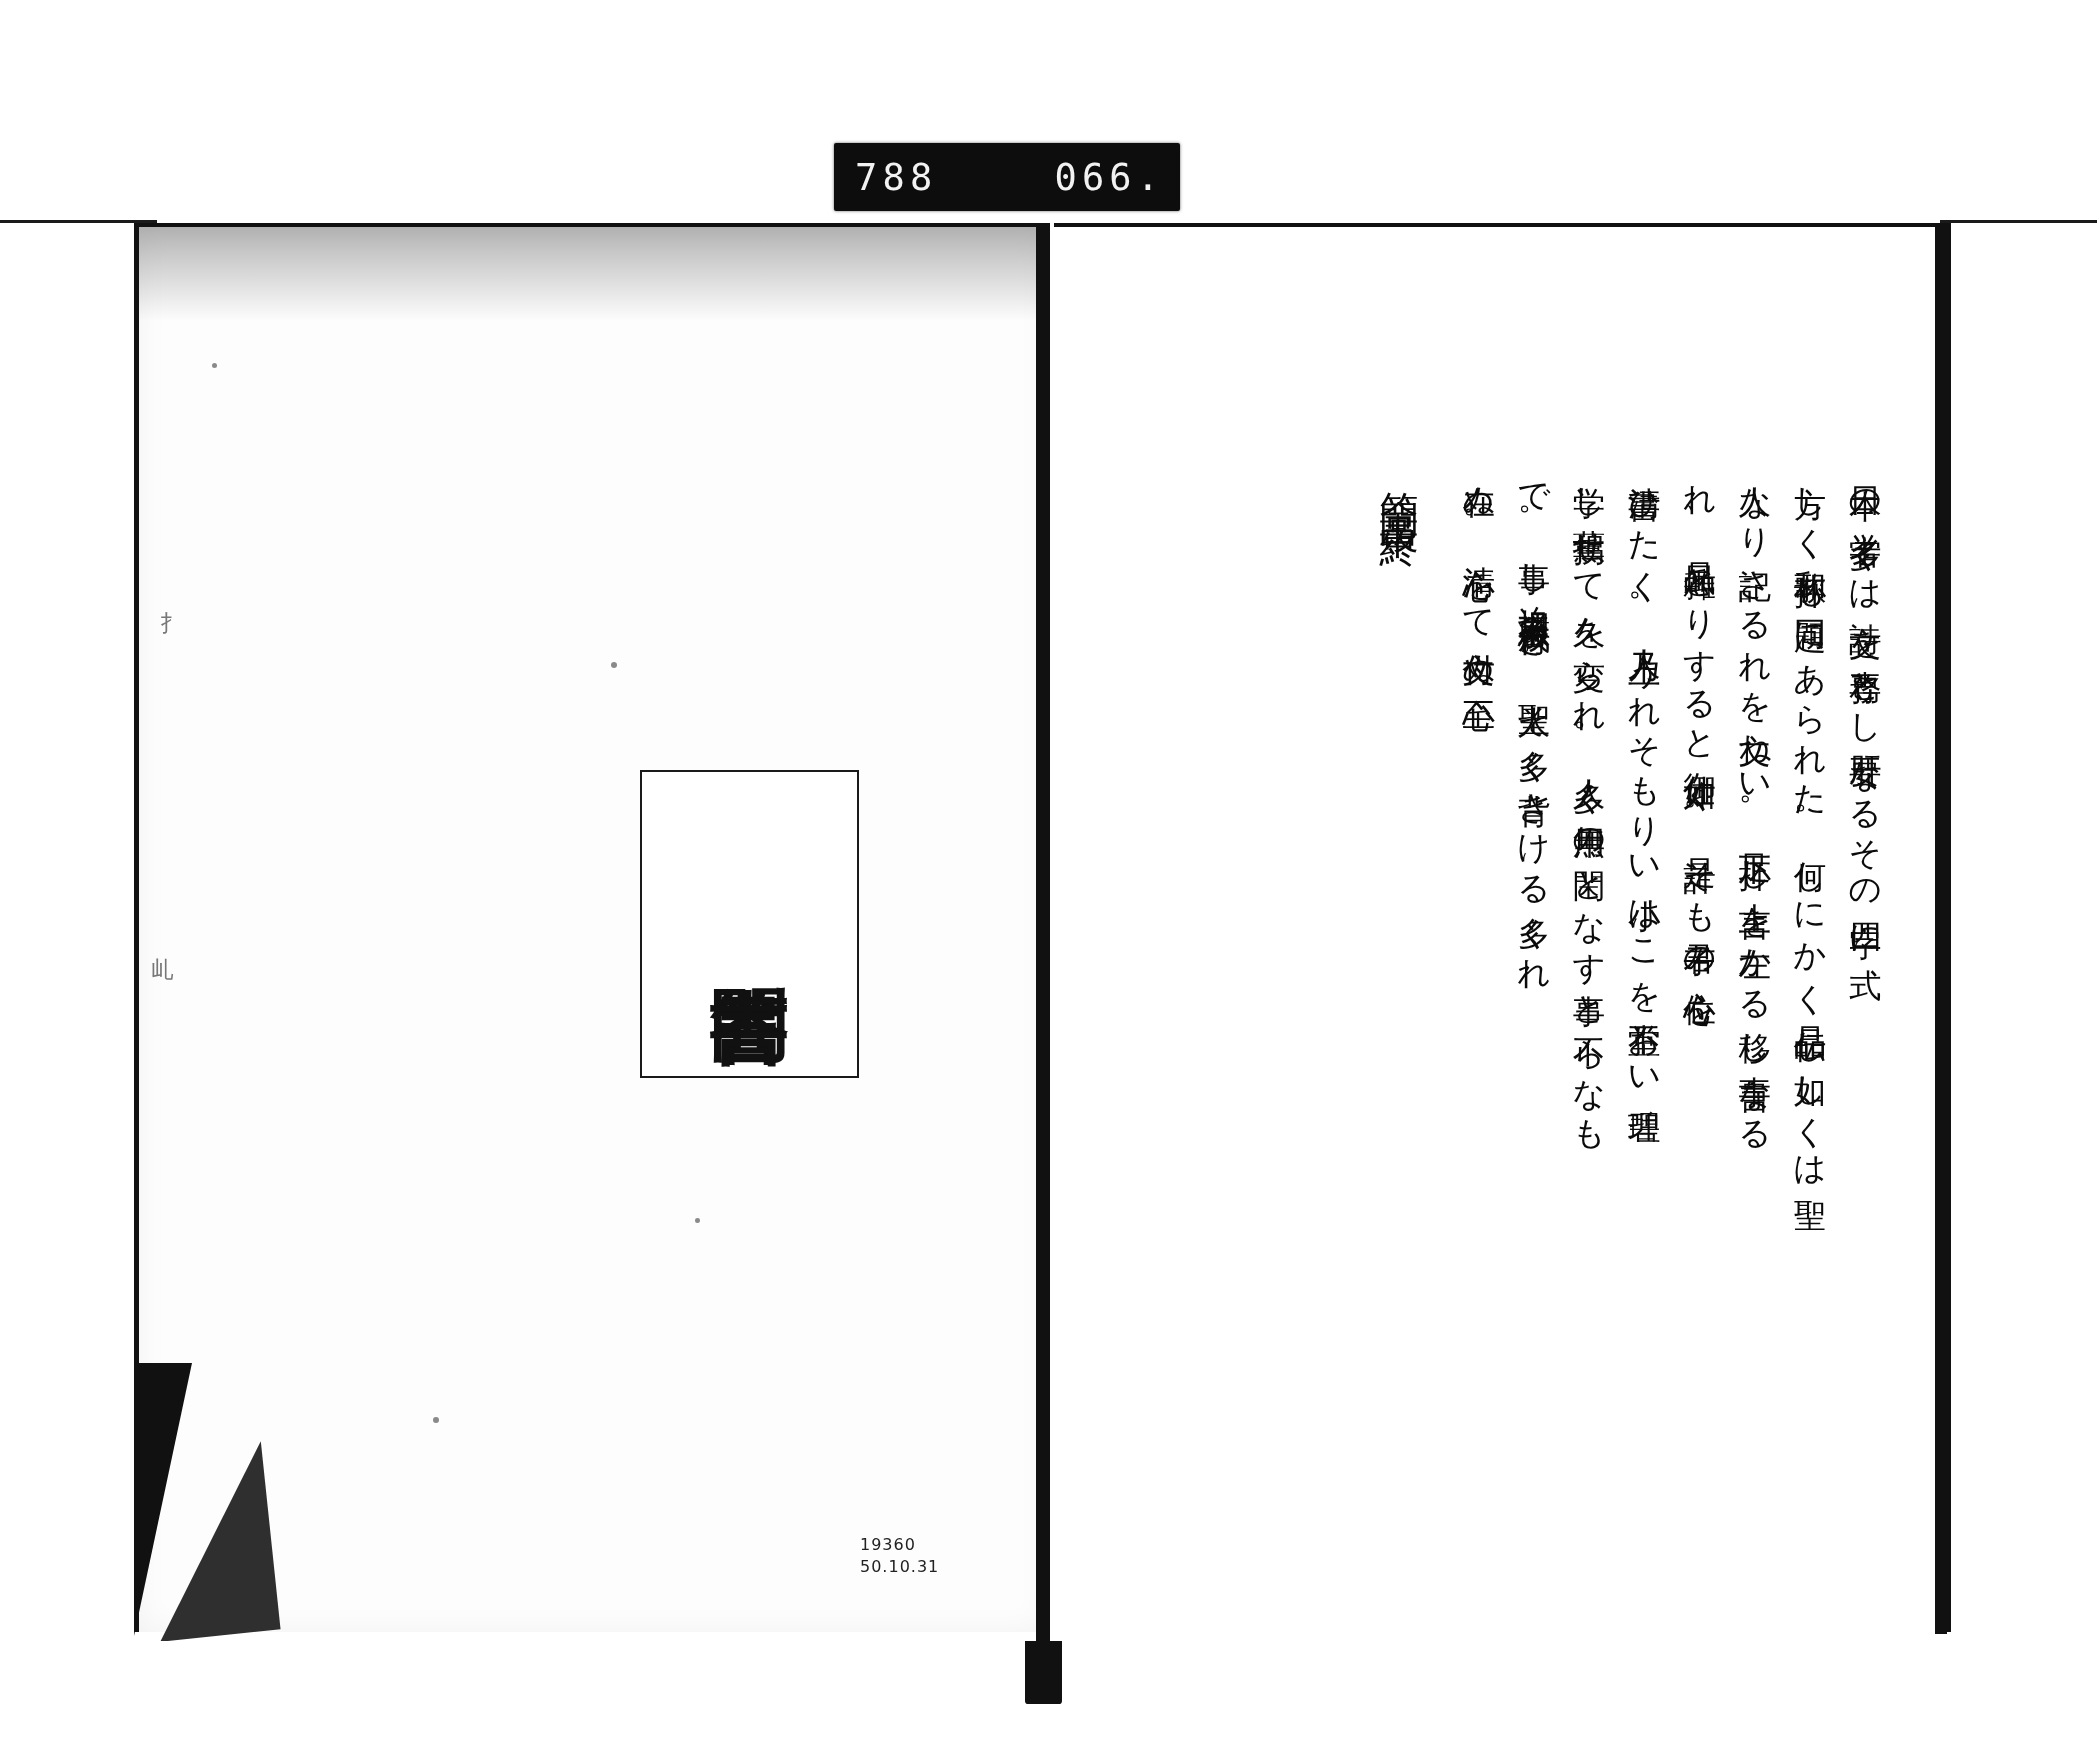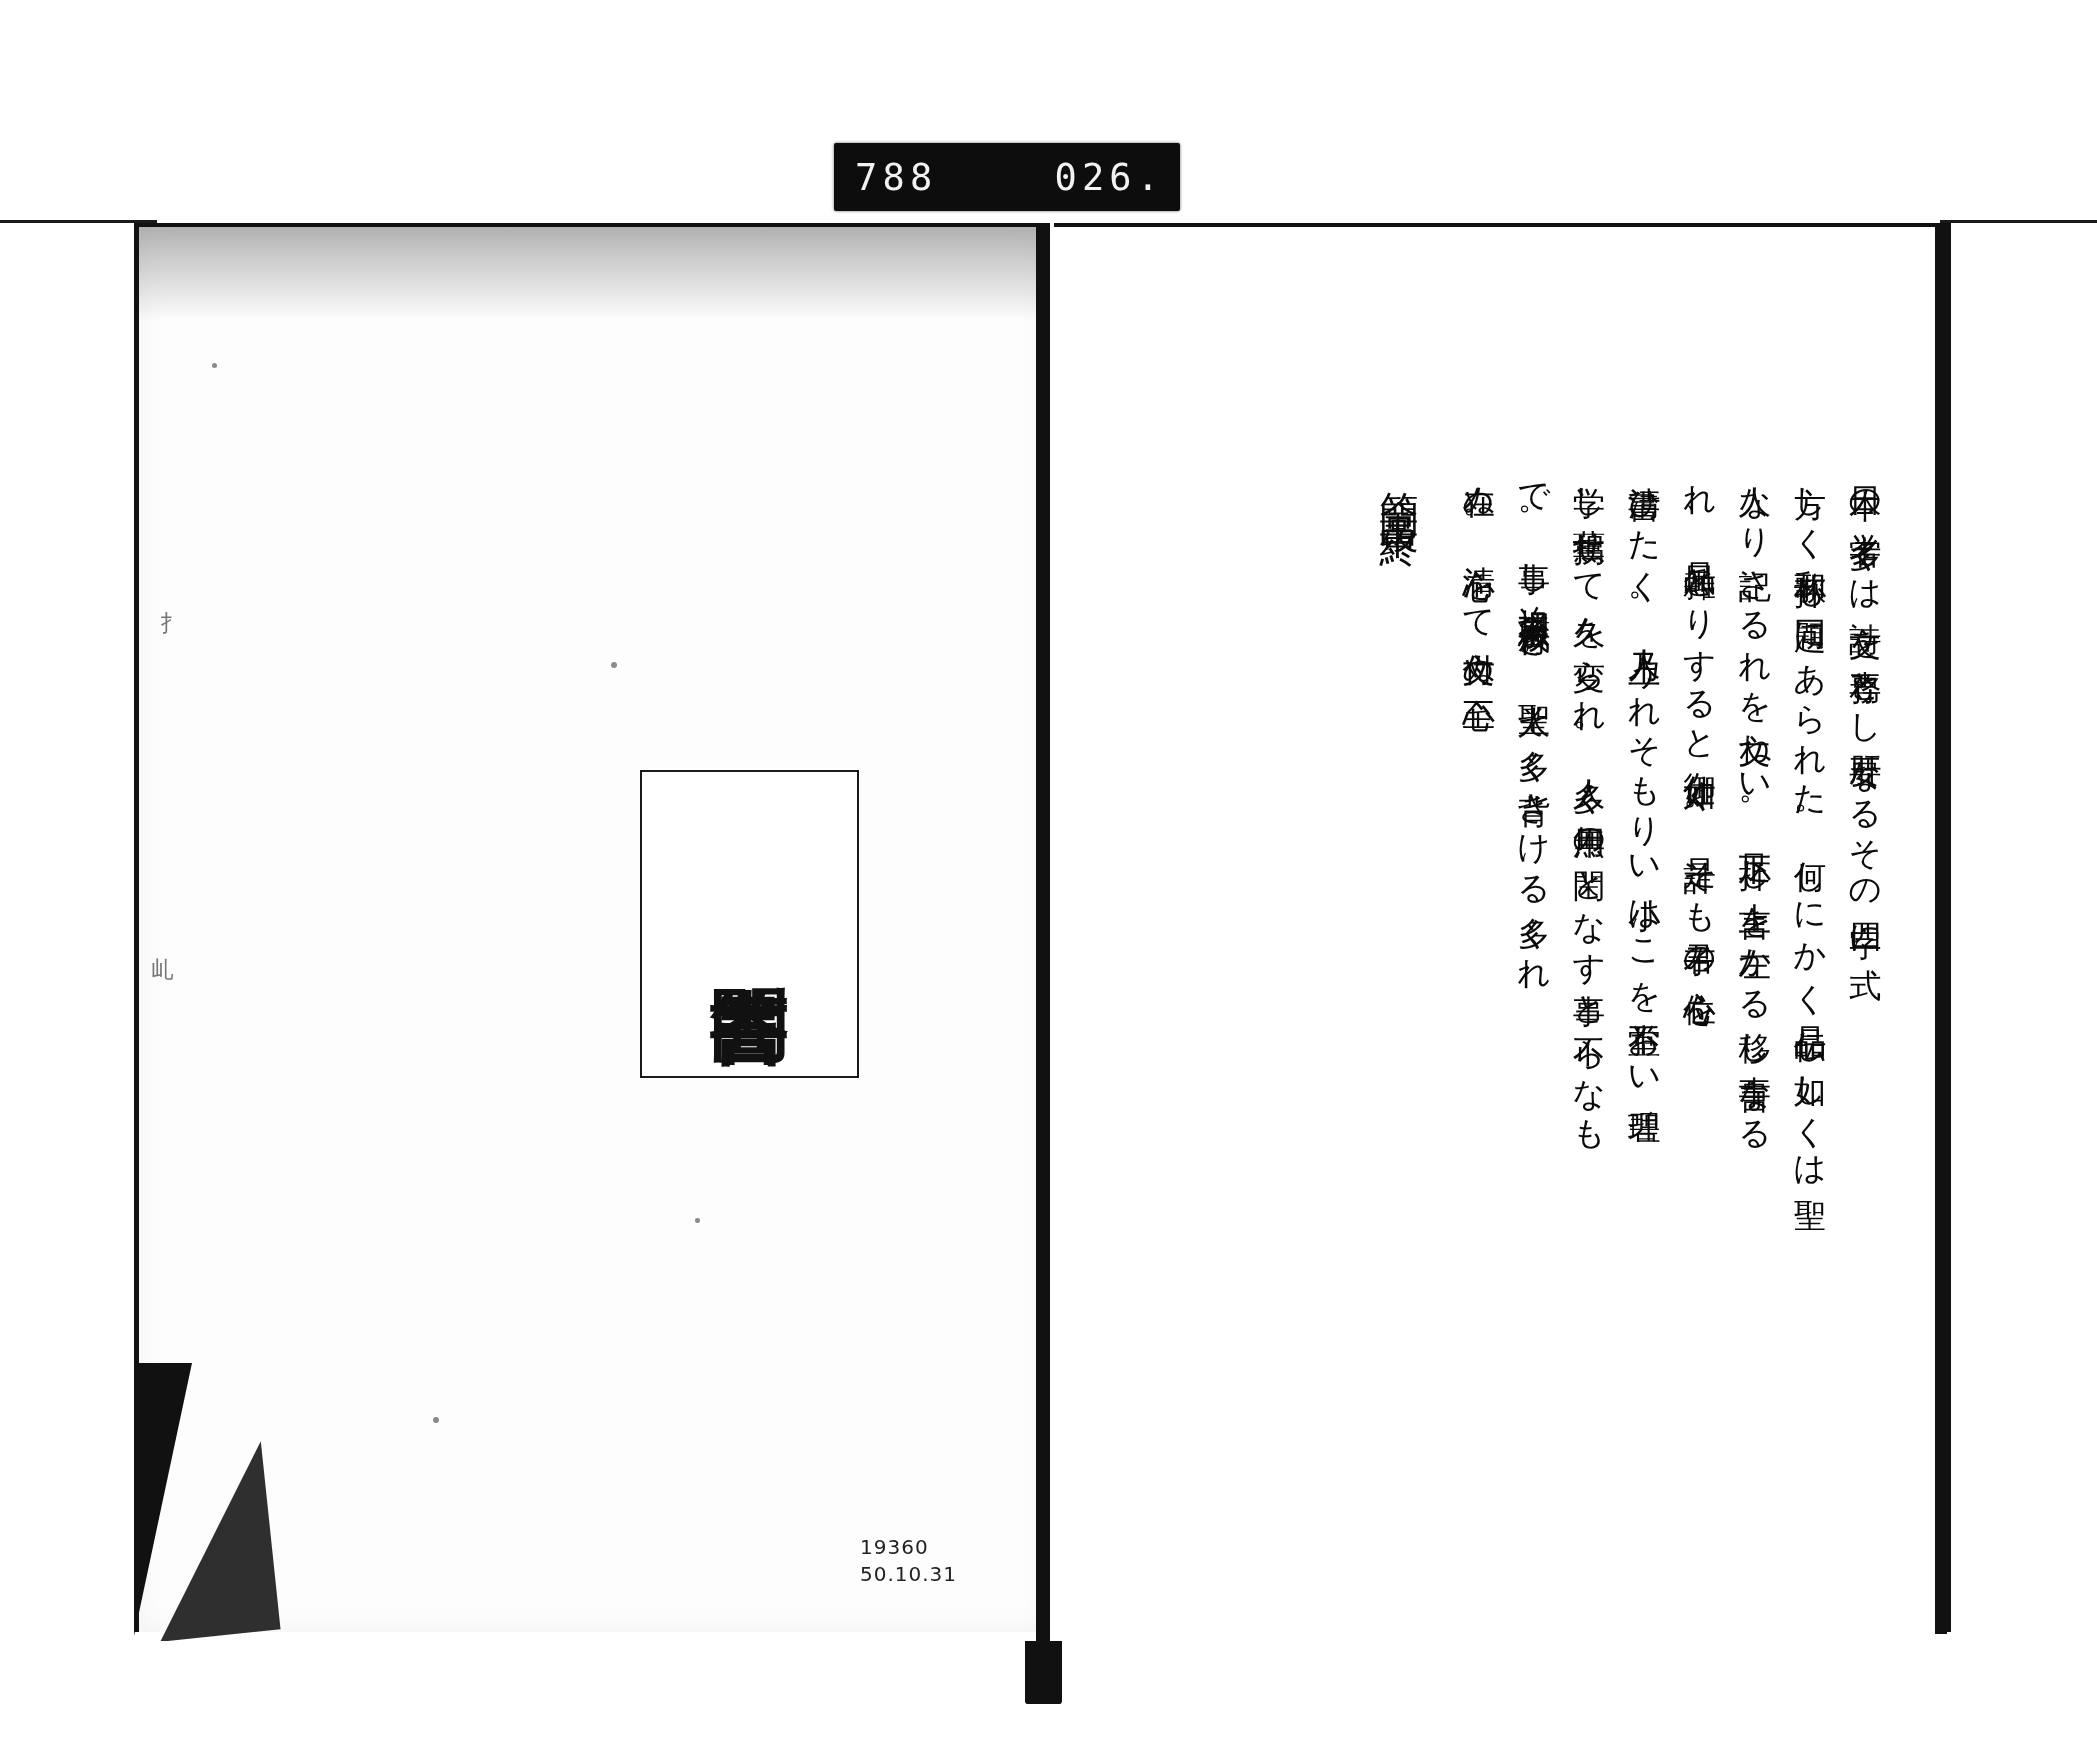--- a/index.html
+++ b/index.html
@@ -158,21 +158,21 @@
   #mark-2 { left: 148px; top: 939px; }
 
   
   #archive-stamp {
     position: absolute;
     left: 860px;
     top: 1534px;
     text-align: left;
     font-family: "DejaVu Sans", sans-serif;
     color: #222;
-    font-size: 20px;
+    font-size: 16px;
     line-height: 1.35;
     letter-spacing: 1px;
   }
 
   
   #right-leaf {
     position: absolute;
     left: 1054px;
     top: 223px;
     width: 891px;
@@ -234,21 +234,21 @@
     background: #2b2b2b;
     border-radius: 50%;
     opacity: .55;
   }
 </style>
 </head>
 <body>
 
 <div id="film-counter">
   <span class="digits left-digits">788</span>
-  <span class="digits right-digits">026.</span>
+  <span class="digits right-digits">066.</span>
 </div>
 
 <div id="spread">
 
   <div class="scan-rule" id="rule-left"></div>
   <div class="scan-rule" id="rule-right"></div>
 
   <div id="left-leaf">
 
     <div id="title-slip">

